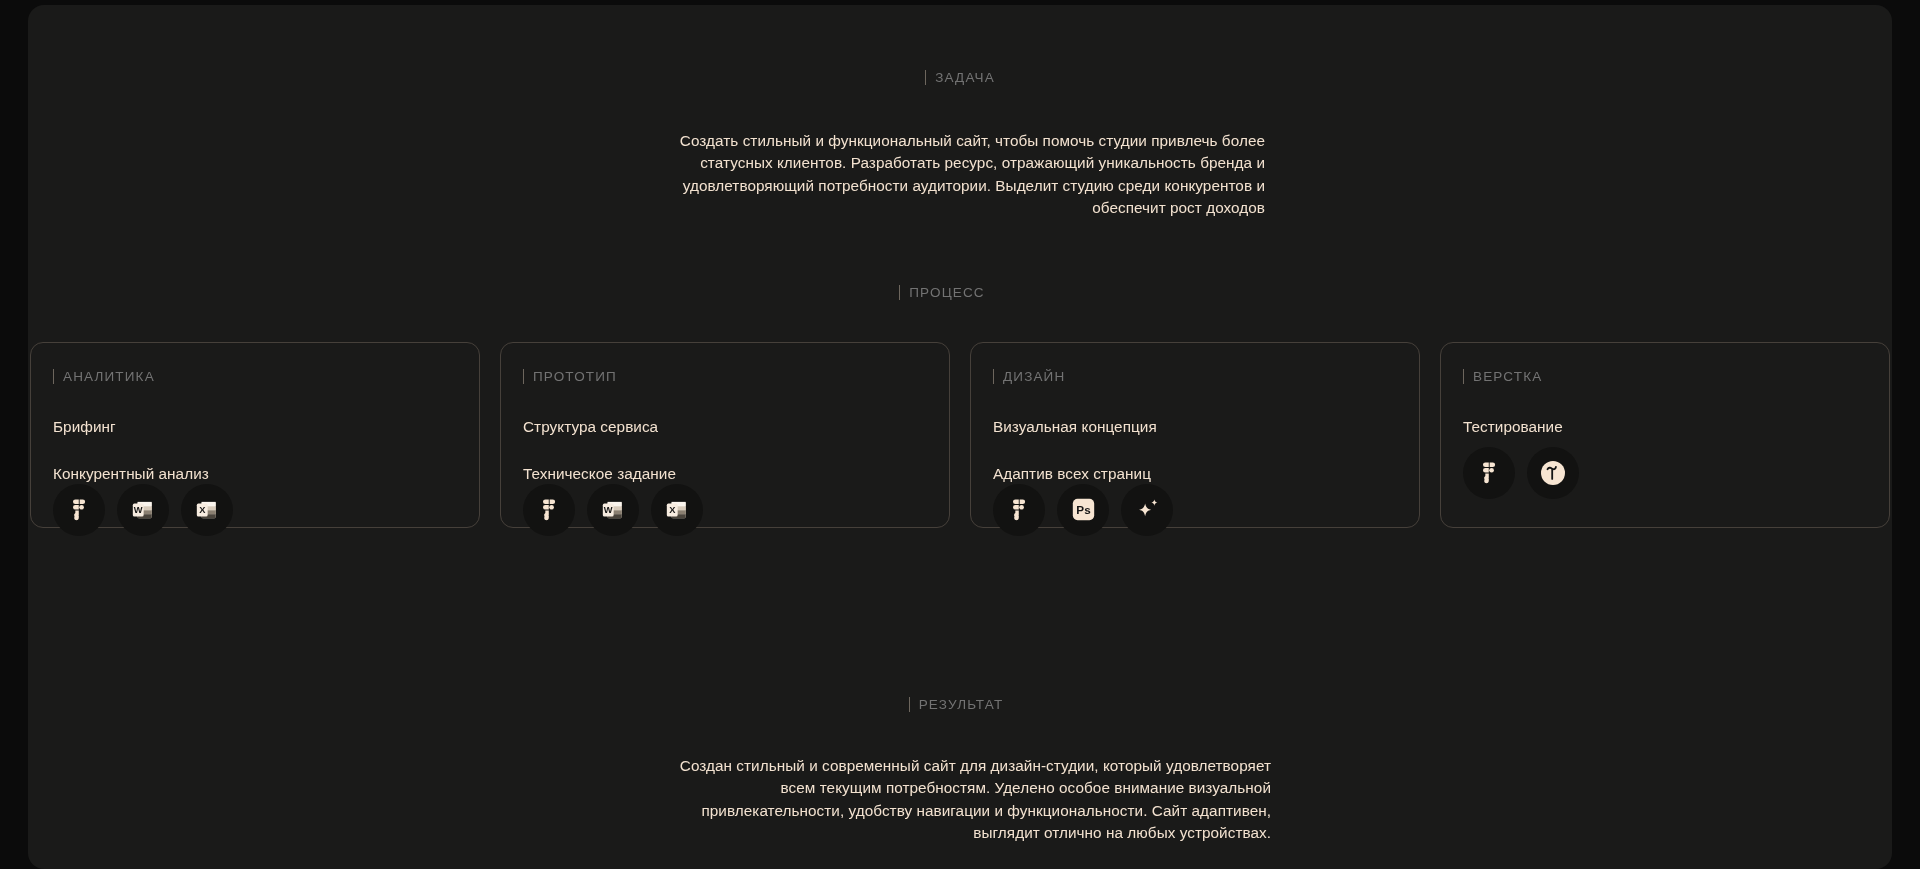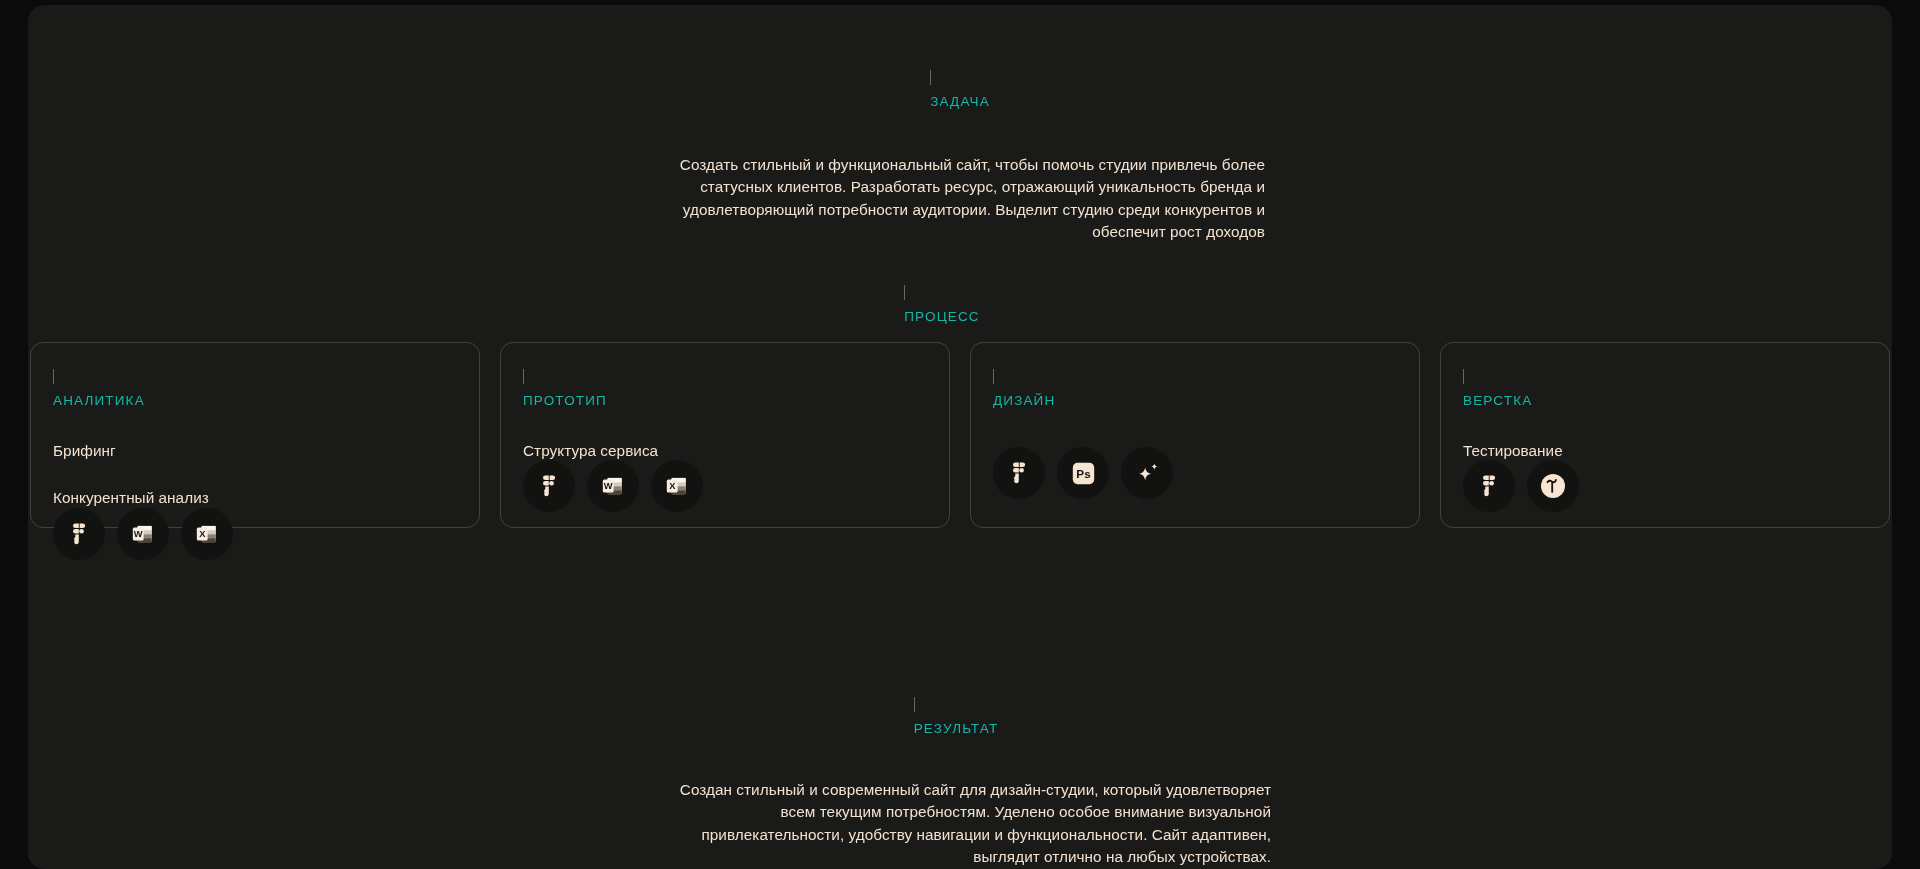--- a/index.html
+++ b/index.html
@@ -35,24 +35,23 @@
     overflow: hidden;
   }
 
   
   .section-label {
     display: flex;
     align-items: flex-start;
     gap: 9px;
     font-size: 13.5px;
     letter-spacing: 1.15px;
-    color: #14b8a6;
+    color: #737373;
     text-transform: uppercase;
     white-space: nowrap;
-    flex-direction: column;
   }
   .label-bar {
     display: block;
     width: 1px;
     height: 15px;
     background: #6d665d;
     flex: 0 0 auto;
   }
 
   
@@ -231,20 +230,21 @@
             </div>
           </div>
         </div>
         <div class="card">
           <div class="section-label">
             <span class="label-bar"></span>
             <span>ПРОТОТИП</span>
           </div>
           <div class="card-lines">
             <div class="card-line">Структура сервиса</div>
+            <div class="card-line">Техническое задание</div>
           </div>
           <div class="icon-row">
             <div class="icon-chip">
               <span>
     <svg width="26" height="26" viewBox="0 0 24 24" aria-hidden="true">
       <g fill="#f7e5d2">
         <path d="M8.6 2.2h3.2v4.3H8.6a2.15 2.15 0 0 1 0-4.3z"></path>
         <path d="M12.6 2.2h2.9a2.15 2.15 0 0 1 0 4.3h-2.9z"></path>
         <path d="M8.6 7.3h3.2v4.3H8.6a2.15 2.15 0 0 1 0-4.3z"></path>
         <circle cx="14.4" cy="9.45" r="2.15"></circle>
@@ -280,20 +280,24 @@
     </svg>
               </span>
             </div>
           </div>
         </div>
         <div class="card">
           <div class="section-label">
             <span class="label-bar"></span>
             <span>ДИЗАЙН</span>
           </div>
+          <div class="card-lines">
+            <div class="card-line">Визуальная концепция</div>
+            <div class="card-line">Адаптив всех страниц</div>
+          </div>
           <div class="icon-row">
             <div class="icon-chip">
               <span>
     <svg width="26" height="26" viewBox="0 0 24 24" aria-hidden="true">
       <g fill="#f7e5d2">
         <path d="M8.6 2.2h3.2v4.3H8.6a2.15 2.15 0 0 1 0-4.3z"></path>
         <path d="M12.6 2.2h2.9a2.15 2.15 0 0 1 0 4.3h-2.9z"></path>
         <path d="M8.6 7.3h3.2v4.3H8.6a2.15 2.15 0 0 1 0-4.3z"></path>
         <circle cx="14.4" cy="9.45" r="2.15"></circle>
         <path d="M8.6 12.4h3.2v4.3a2.15 2.15 0 1 1-3.2-1.86z"></path>

